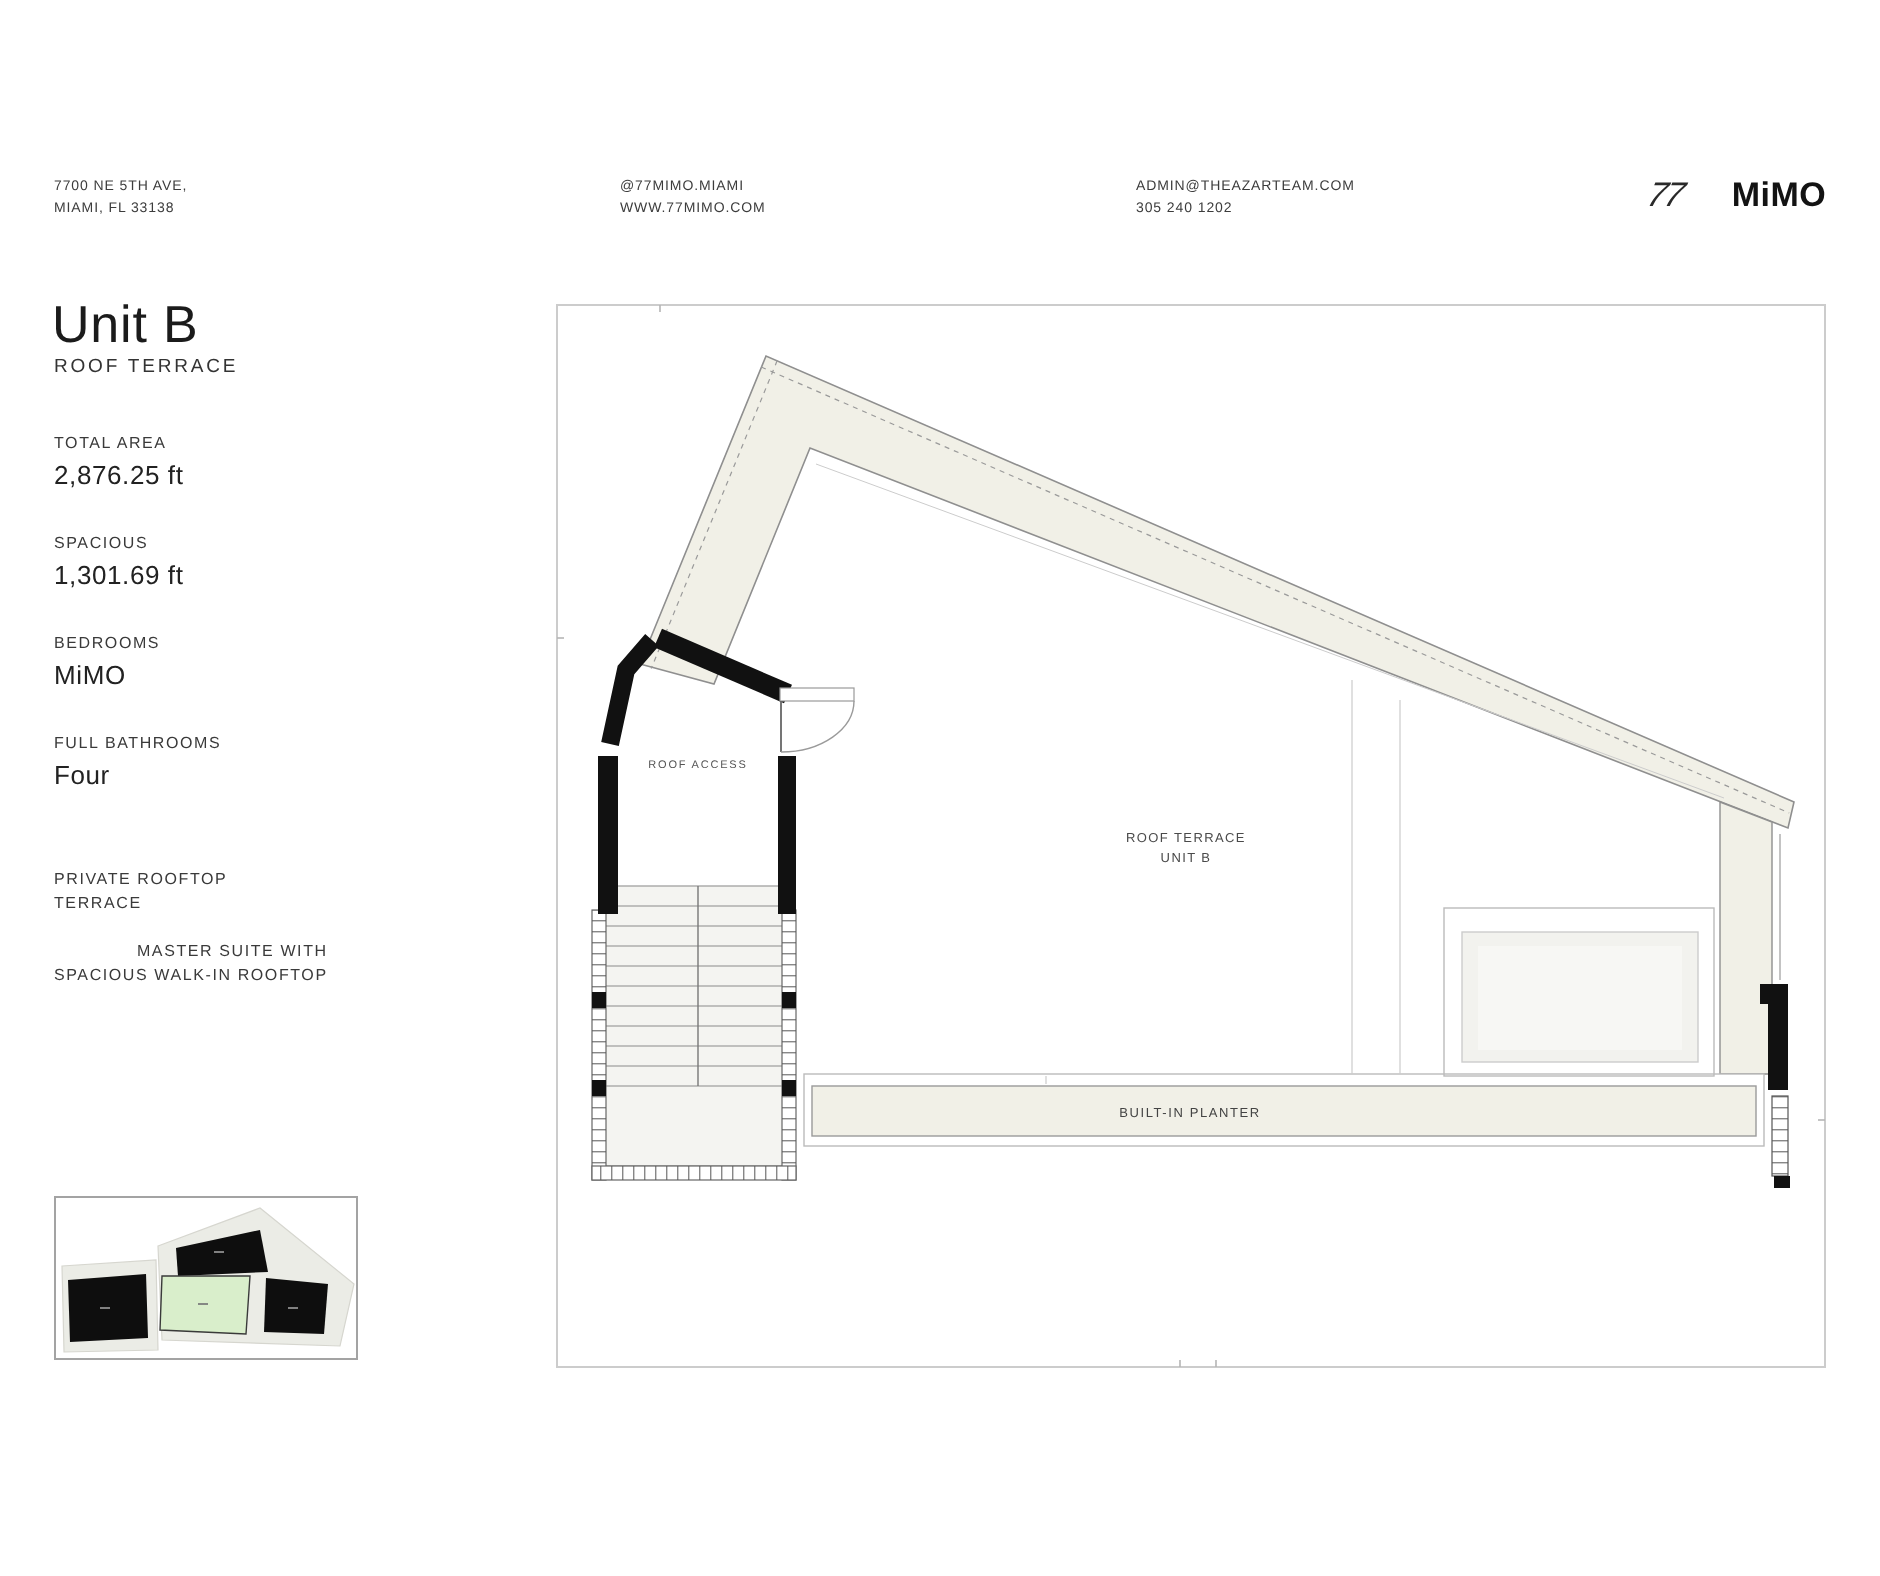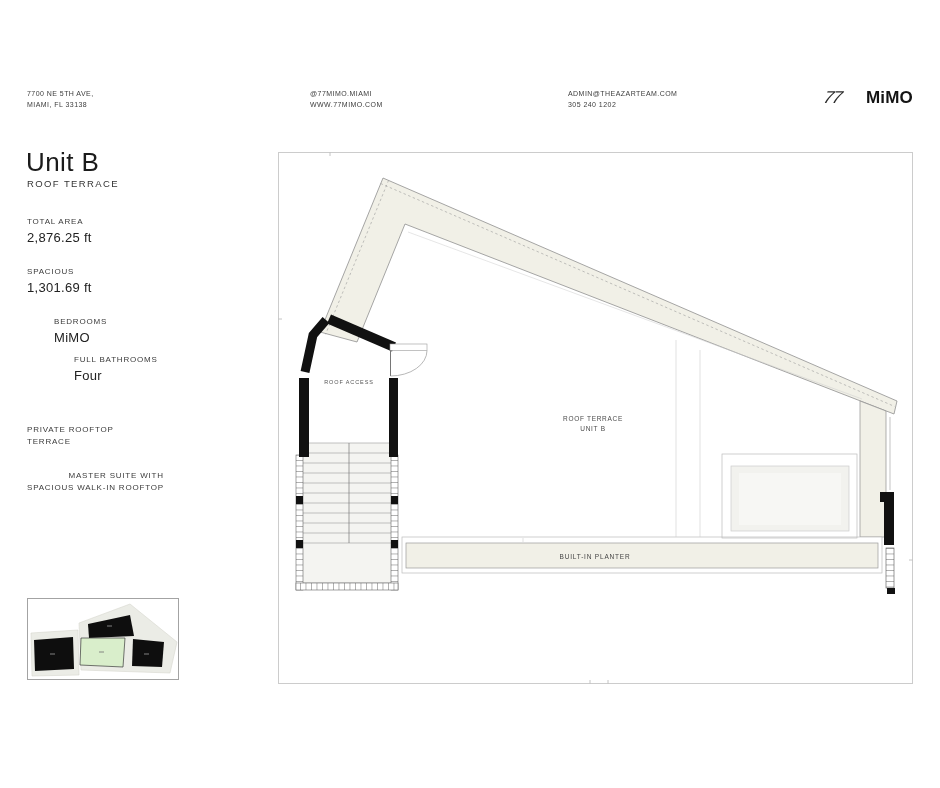--- a/index.html
+++ b/index.html
@@ -17,23 +17,23 @@
   .logo .bold { font-weight:700; letter-spacing:.2px;margin-left:24px; }
 
   
   .title { position:absolute; left:26px; top:147px; font-size:26px; font-weight:400; color:#1b1b1b; letter-spacing:.4px; }
   .subtitle { position:absolute; left:27px; top:178px; font-size:9.5px; letter-spacing:1.4px; color:#333; font-weight:500; }
 
   
   .stat { position:absolute; left:27px; }
   .stat .lbl { font-size:8px; letter-spacing:.8px; color:#3a3a3a; font-weight:500; }
   .stat .val { font-size:13px; color:#222; margin-top:4px; letter-spacing:.3px; }
-  .stat.s0 { top:217px; } .stat.s1 { top:267px; } .stat.s2 { top:317px;margin-left:27px; } .stat.s3 { top:355px;margin-left:47px; }
+  .stat.s0 { top:217px; } .stat.s1 { top:267px; } .stat.s2 { top:317px; } .stat.s3 { top:367px; }
   .feature { position:absolute; left:27px; font-size:8px; letter-spacing:.8px; line-height:12px; color:#3a3a3a; font-weight:500; }
-  .feature.f0 { top:424px; } .feature.f1 { top:470px;text-align:right; }
+  .feature.f0 { top:434px; } .feature.f1 { top:470px;text-align:right; }
 
   
   .watermark { position:absolute; left:3px; top:384px; font-size:17.5px; color:var(--watermark,#a8a8a8); letter-spacing:.2px; z-index:5; }
 
   
   .minimap { position:absolute; left:27px; top:598px; width:152px; height:82px; border:1px solid #a3a3a3; background:#fff; }
 
   
   .plan { position:absolute; left:278px; top:152px; width:635px; height:532px; background:#fff; }
   svg text { font-family:"Liberation Sans", sans-serif; }

